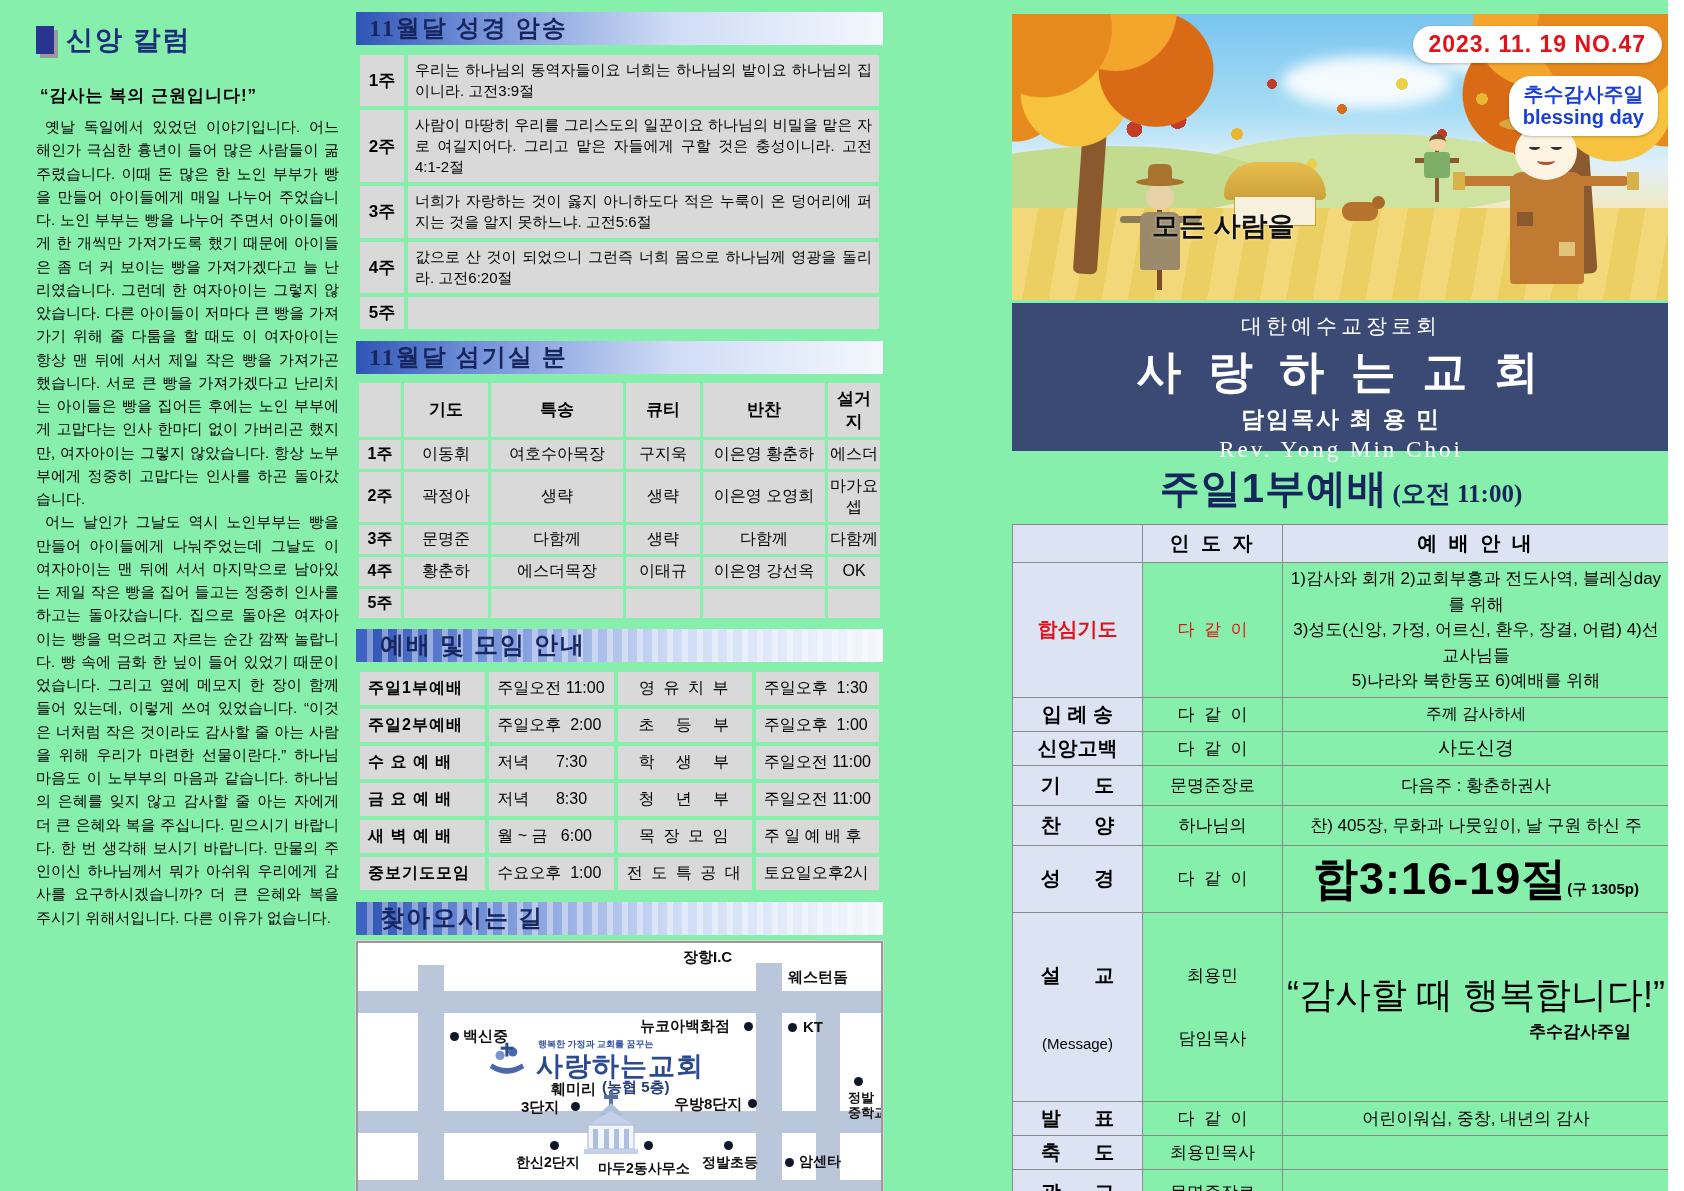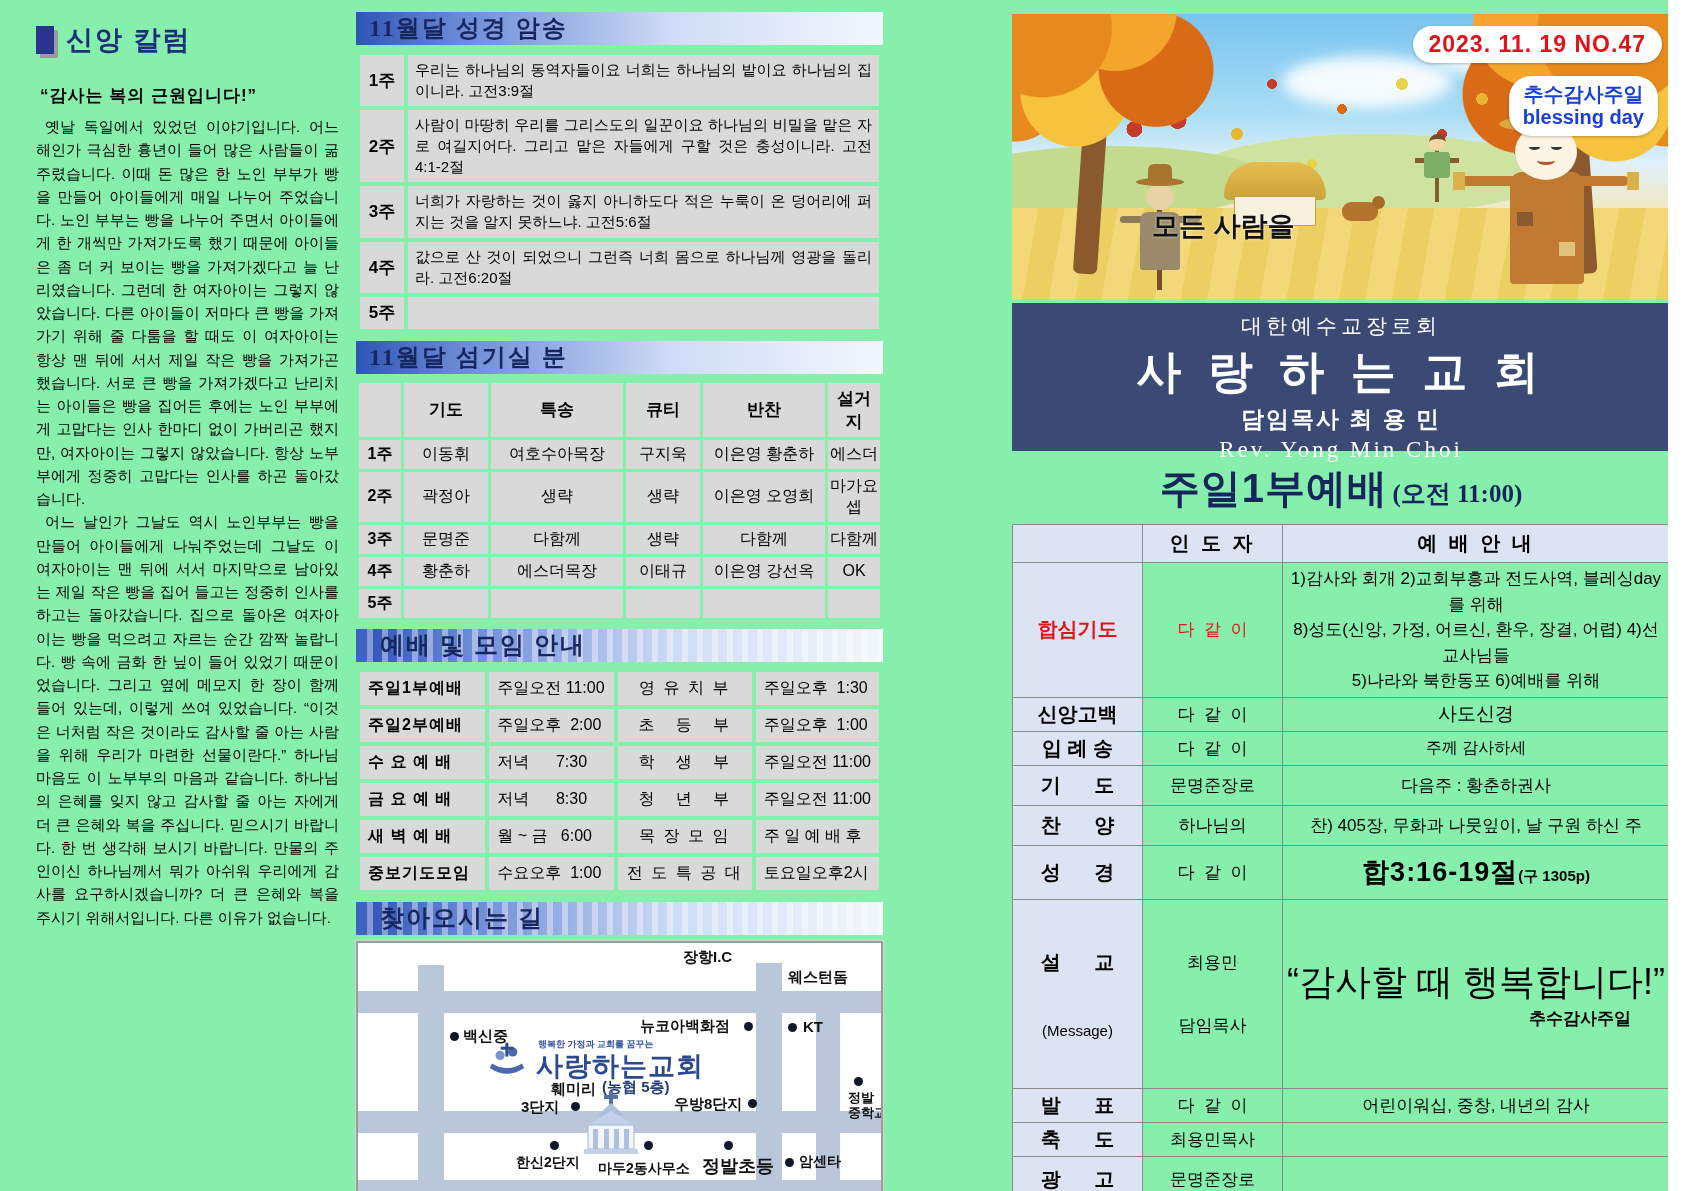--- a/index.html
+++ b/index.html
@@ -88,21 +88,21 @@
   .svc-title .big { font-size:40px; font-weight:bold; letter-spacing:1px; }
   .svc-title .small { font-size:25px; font-weight:bold; font-family:"Liberation Serif", serif; }
 
   table.svc { border-collapse:collapse; width:658px; }
   table.svc td { border:1px solid #8a8a8a; vertical-align:middle; text-align:center; padding:3px 4px; font-size:17px; }
   table.svc td.lbl { background:#dce3f3; width:130px; font-weight:bold; font-size:20px; white-space:pre; }
   table.svc tr.head td { background:#dce3f3; font-weight:bold; font-size:20px; height:38px; letter-spacing:3px; }
   table.svc td.leader { width:140px; white-space:pre; }
   table.svc .red { color:#e01218; }
   .prayer-lines { text-align:left; font-size:14px; line-height:1.5; padding:2px 4px; }
-  .cell-big { font-size:27px; font-weight:bold; letter-spacing:1px; }
+  .cell-big { font-size:45px; font-weight:bold; letter-spacing:1px; }
   .cell-sub { font-size:15px; font-weight:bold; }
   .sermon-main { font-size:36px; font-weight:normal; }
   .sermon-sub { text-align:right; font-size:17px; font-weight:bold; padding-right:34px; }
   .lbl-sub { font-size:15px; font-weight:normal; }
 </style>
 </head>
 <body>
 
 <div class="page">
 
@@ -301,21 +301,21 @@
       <div class="map-label" style="left:163px;top:155px;">3단지</div>
       <div class="mdot" style="left:213px;top:159px;"></div>
       <div class="map-label" style="left:316px;top:152px;">우방8단지</div>
       <div class="mdot" style="left:390px;top:156px;"></div>
 
       <div class="mdot" style="left:192px;top:198px;"></div>
       <div class="mdot" style="left:286px;top:198px;"></div>
       <div class="mdot" style="left:366px;top:198px;"></div>
       <div class="map-label" style="left:158px;top:211px;font-size:14px;">한신2단지</div>
       <div class="map-label" style="left:240px;top:217px;font-size:14px;">마두2동사무소</div>
-      <div class="map-label" style="left:344px;top:211px;font-size:18px;">정발초등</div>
+      <div class="map-label" style="left:344px;top:211px;font-size:14px;">정발초등</div>
 
       <div class="mdot" style="left:427px;top:215px;"></div>
       <div class="map-label" style="left:441px;top:210px;font-size:14px;">암센타</div>
 
       <div class="mdot" style="left:496px;top:134px;"></div>
       <div class="map-label" style="left:490px;top:146px;font-size:13px;">정발</div>
       <div class="map-label" style="left:490px;top:161px;font-size:13px;">중학교</div>
 
     </div>
   </div>
@@ -419,33 +419,33 @@
           <tr class="head">
         <td class="lbl"></td>
         <td>인 도 자</td>
         <td>예 배 안 내</td>
       </tr>
       <tr>
         <td class="lbl red">합심기도</td>
         <td class="leader red">다  같  이</td>
         <td class="prayer-lines">
           <div>1)감사와 회개    2)교회부흥과 전도사역, 블레싱day를 위해</div>
-          <div>8)성도(신앙, 가정, 어르신, 환우, 장결, 어렵)   4)선교사님들</div>
+          <div>3)성도(신앙, 가정, 어르신, 환우, 장결, 어렵)   4)선교사님들</div>
           <div>5)나라와 북한동포   6)예배를 위해</div>
         </td>
+      </tr>
+      <tr>
+        <td class="lbl">입 례 송</td>
+        <td class="leader">다  같  이</td>
+        <td style="font-size:16px;">주께 감사하세</td>
       </tr>
       <tr>
         <td class="lbl">신앙고백</td>
         <td class="leader">다  같  이</td>
         <td style="font-size:19px;">사도신경</td>
-      </tr>
-      <tr>
-        <td class="lbl">입 례 송</td>
-        <td class="leader">다  같  이</td>
-        <td style="font-size:16px;">주께 감사하세</td>
       </tr>
       <tr>
         <td class="lbl" style="height:40px;">기      도</td>
         <td class="leader">문명준장로</td>
         <td>다음주 : 황춘하권사</td>
       </tr>
       <tr>
         <td class="lbl" style="height:40px;">찬      양</td>
         <td class="leader">하나님의</td>
         <td>찬) 405장, 무화과 나뭇잎이, 날 구원 하신 주</td>

